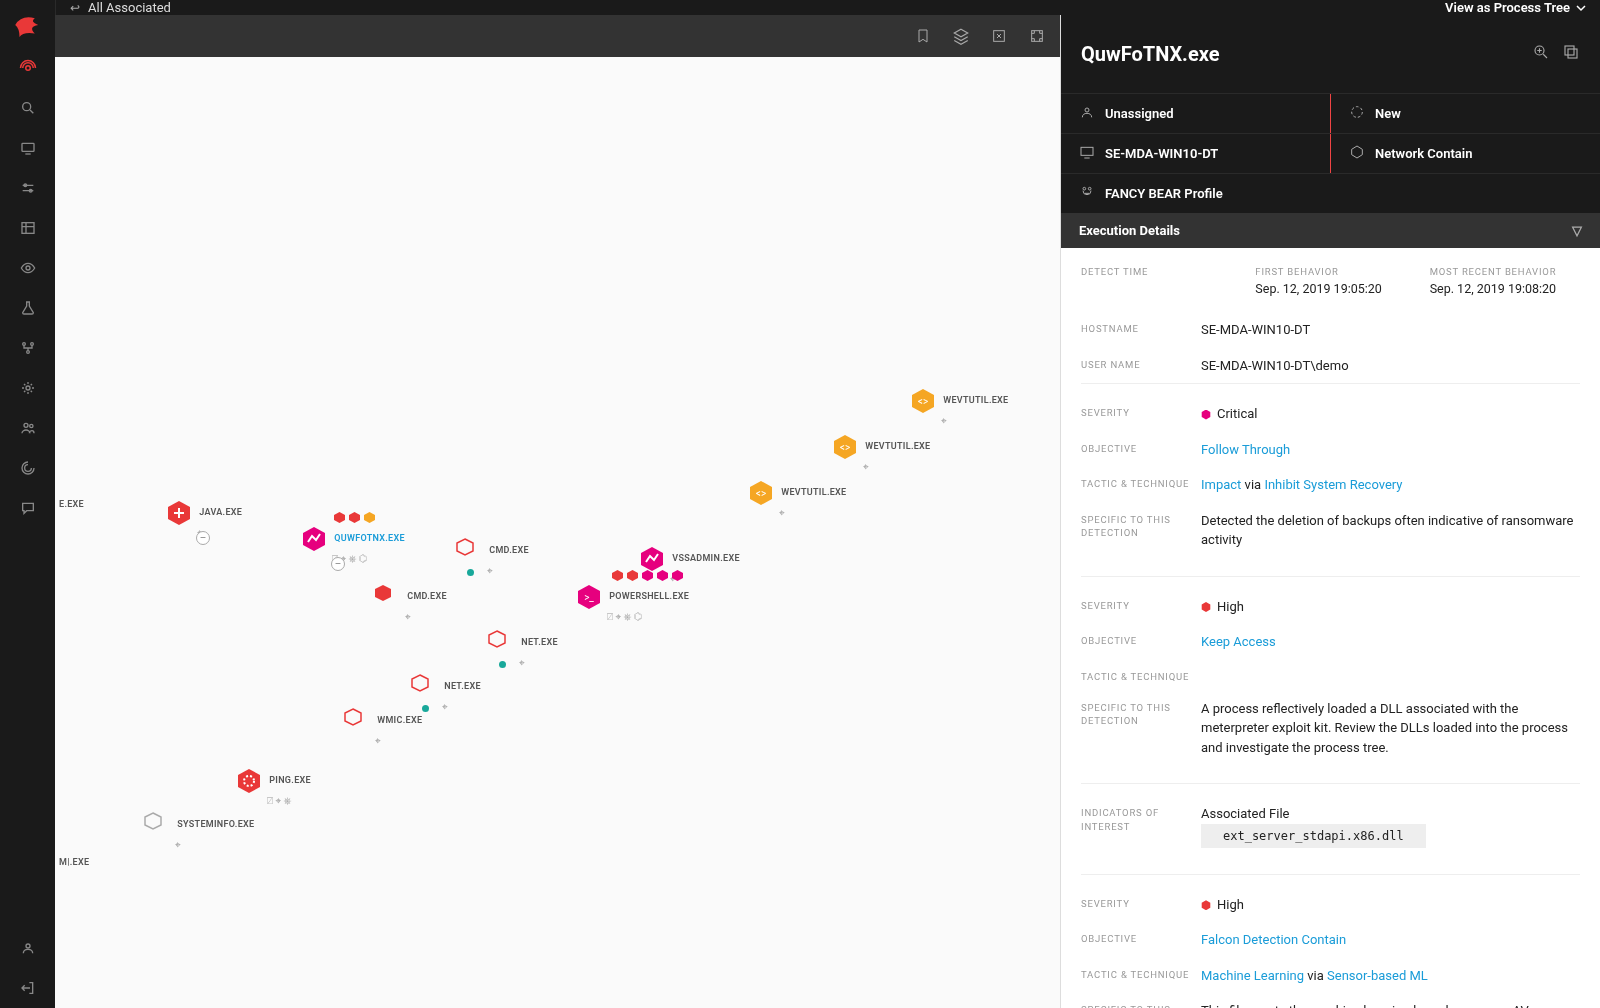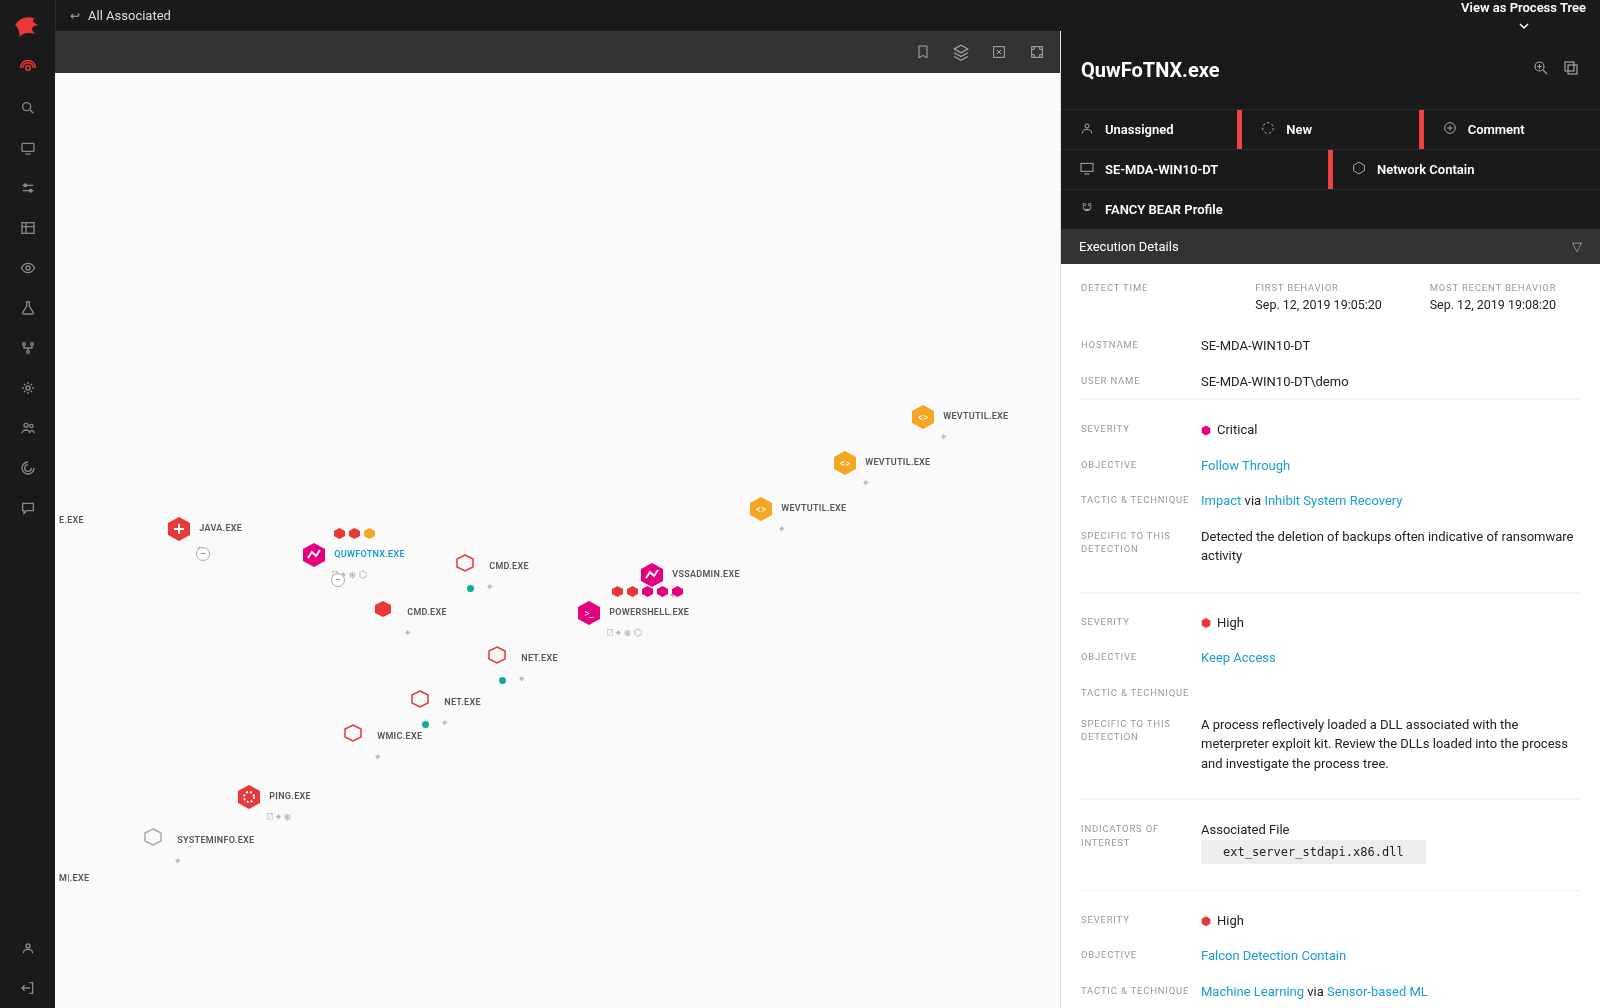--- a/index.html
+++ b/index.html
@@ -11,21 +11,21 @@
 .nav-icon { width:55px; height:40px; display:flex; align-items:center; justify-content:center; color:#888; cursor:pointer; }
 .nav-icon.active { color:#e93838; }
 .nav-spacer { flex:1; }
 
 
 .main { flex:1; display:flex; flex-direction:column; }
 .topbar { height:36px; background:#1a1a1a; display:flex; align-items:center; padding:0 14px; border-left:1px solid #2a2a2a; }
 .topbar-left { display:flex; align-items:center; gap:8px; }
 .topbar-left .back { color:#aaa; font-size:12px; }
 .topbar-left .crumb { color:#ddd; font-size:13px; }
-.topbar-right { margin-left:auto; color:#fff; font-size:13px; font-weight:600; display:flex; align-items:center; gap:6px;flex-direction:column; }
+.topbar-right { margin-left:auto; color:#fff; font-size:13px; font-weight:600; display:flex; align-items:center; gap:6px; }
 
 .content { flex:1; display:flex; }
 
 
 .canvas-col { flex:1; display:flex; flex-direction:column; position:relative; }
 .toolbar { height:42px; background:#333; display:flex; align-items:center; justify-content:flex-end; padding:0 14px; gap:20px; }
 .toolbar .tool { color:#aaa; width:18px; height:18px; display:flex; align-items:center; justify-content:center; }
 .canvas { flex:1; background:#fafafa; position:relative; overflow:hidden; }
 
 
@@ -41,28 +41,28 @@
 
 .lines { position:absolute; inset:0; }
 
 
 .panel { width:540px; background:#fff; display:flex; flex-direction:column; border-left:1px solid #ddd; overflow:hidden; }
 .panel-header { background:#1a1a1a; color:#fff; height:78px; display:flex; align-items:center; padding:0 20px; gap:12px; }
 .panel-header .title { font-size:20px; font-weight:700; flex:1; }
 .panel-header .hicon { color:#aaa; }
 
 .tagrow { display:flex; background:#1a1a1a; border-top:1px solid #2a2a2a; }
-.tag { flex:1; display:flex; align-items:center; gap:10px; padding:10px 18px; border-right:5px solid #ef4444; color:#fff; font-size:13px; font-weight:600; }
+.tag { flex:1; display:flex; align-items:center; gap:10px; padding:10px 18px; border-right:1px solid #ef4444; color:#fff; font-size:13px; font-weight:600; }
 .tag:last-child { border-right:none; }
 .tag .ticon { color:#aaa; width:16px; }
 .tagrow2 .tag { flex:none; }
 .tagrow2 .tag:first-child { flex:1; }
 .tagrow2 .tag:last-child { flex:1; }
 
-.section-head { background:#333; color:#fff; padding:10px 18px; font-size:13px; font-weight:400; display:flex; align-items:center; }
+.section-head { background:#333; color:#fff; padding:10px 18px; font-size:13px; font-weight:700; display:flex; align-items:center; }
 .section-head .chev { margin-left:auto; color:#aaa; }
 
 .details { padding:18px 20px; overflow-y:auto; flex:1; font-size:13px; color:#222; }
 .detail-top { display:flex; gap:24px; padding-bottom:16px; }
 .detail-top .col { flex:1; }
 .detail-top .hdr { font-size:9.5px; letter-spacing:0.8px; color:#999; text-transform:uppercase; margin-bottom:4px; }
 .detail-top .val { font-size:12.5px; color:#222; }
 
 .kv { display:flex; padding:8px 0; }
 .kv .k { width:120px; font-size:9.5px; letter-spacing:0.8px; color:#999; text-transform:uppercase; line-height:1.4; padding-top:2px; }
@@ -420,27 +420,20 @@
                 <path d="M5 20c0-4 3-6 7-6s7 2 7 6"></path>
               </svg></span>
             <span>Unassigned</span>
           </div>
         <div class="tag">
             <span class="ticon"><svg width="16" height="16" viewBox="0 0 24 24" fill="none" stroke="currentColor" stroke-width="1.5">
                 <circle cx="12" cy="12" r="8" stroke-dasharray="4 3"></circle>
               </svg></span>
             <span>New</span>
           </div>
-        <div class="tag">
-            <span class="ticon"><svg width="16" height="16" viewBox="0 0 24 24" fill="none" stroke="currentColor" stroke-width="1.5">
-                <circle cx="12" cy="12" r="8"></circle>
-                <path d="M12 8v8M8 12h8"></path>
-              </svg></span>
-            <span>Comment</span>
-          </div>
       </div>
 
       <div class="tagrow tagrow2">
         <div class="tag">
             <span class="ticon"><svg width="16" height="16" viewBox="0 0 24 24" fill="none" stroke="currentColor" stroke-width="1.5">
                 <rect x="3" y="5" width="18" height="12"></rect>
                 <path d="M8 21h8"></path>
               </svg></span>
             <span>SE-MDA-WIN10-DT</span>
           </div>

